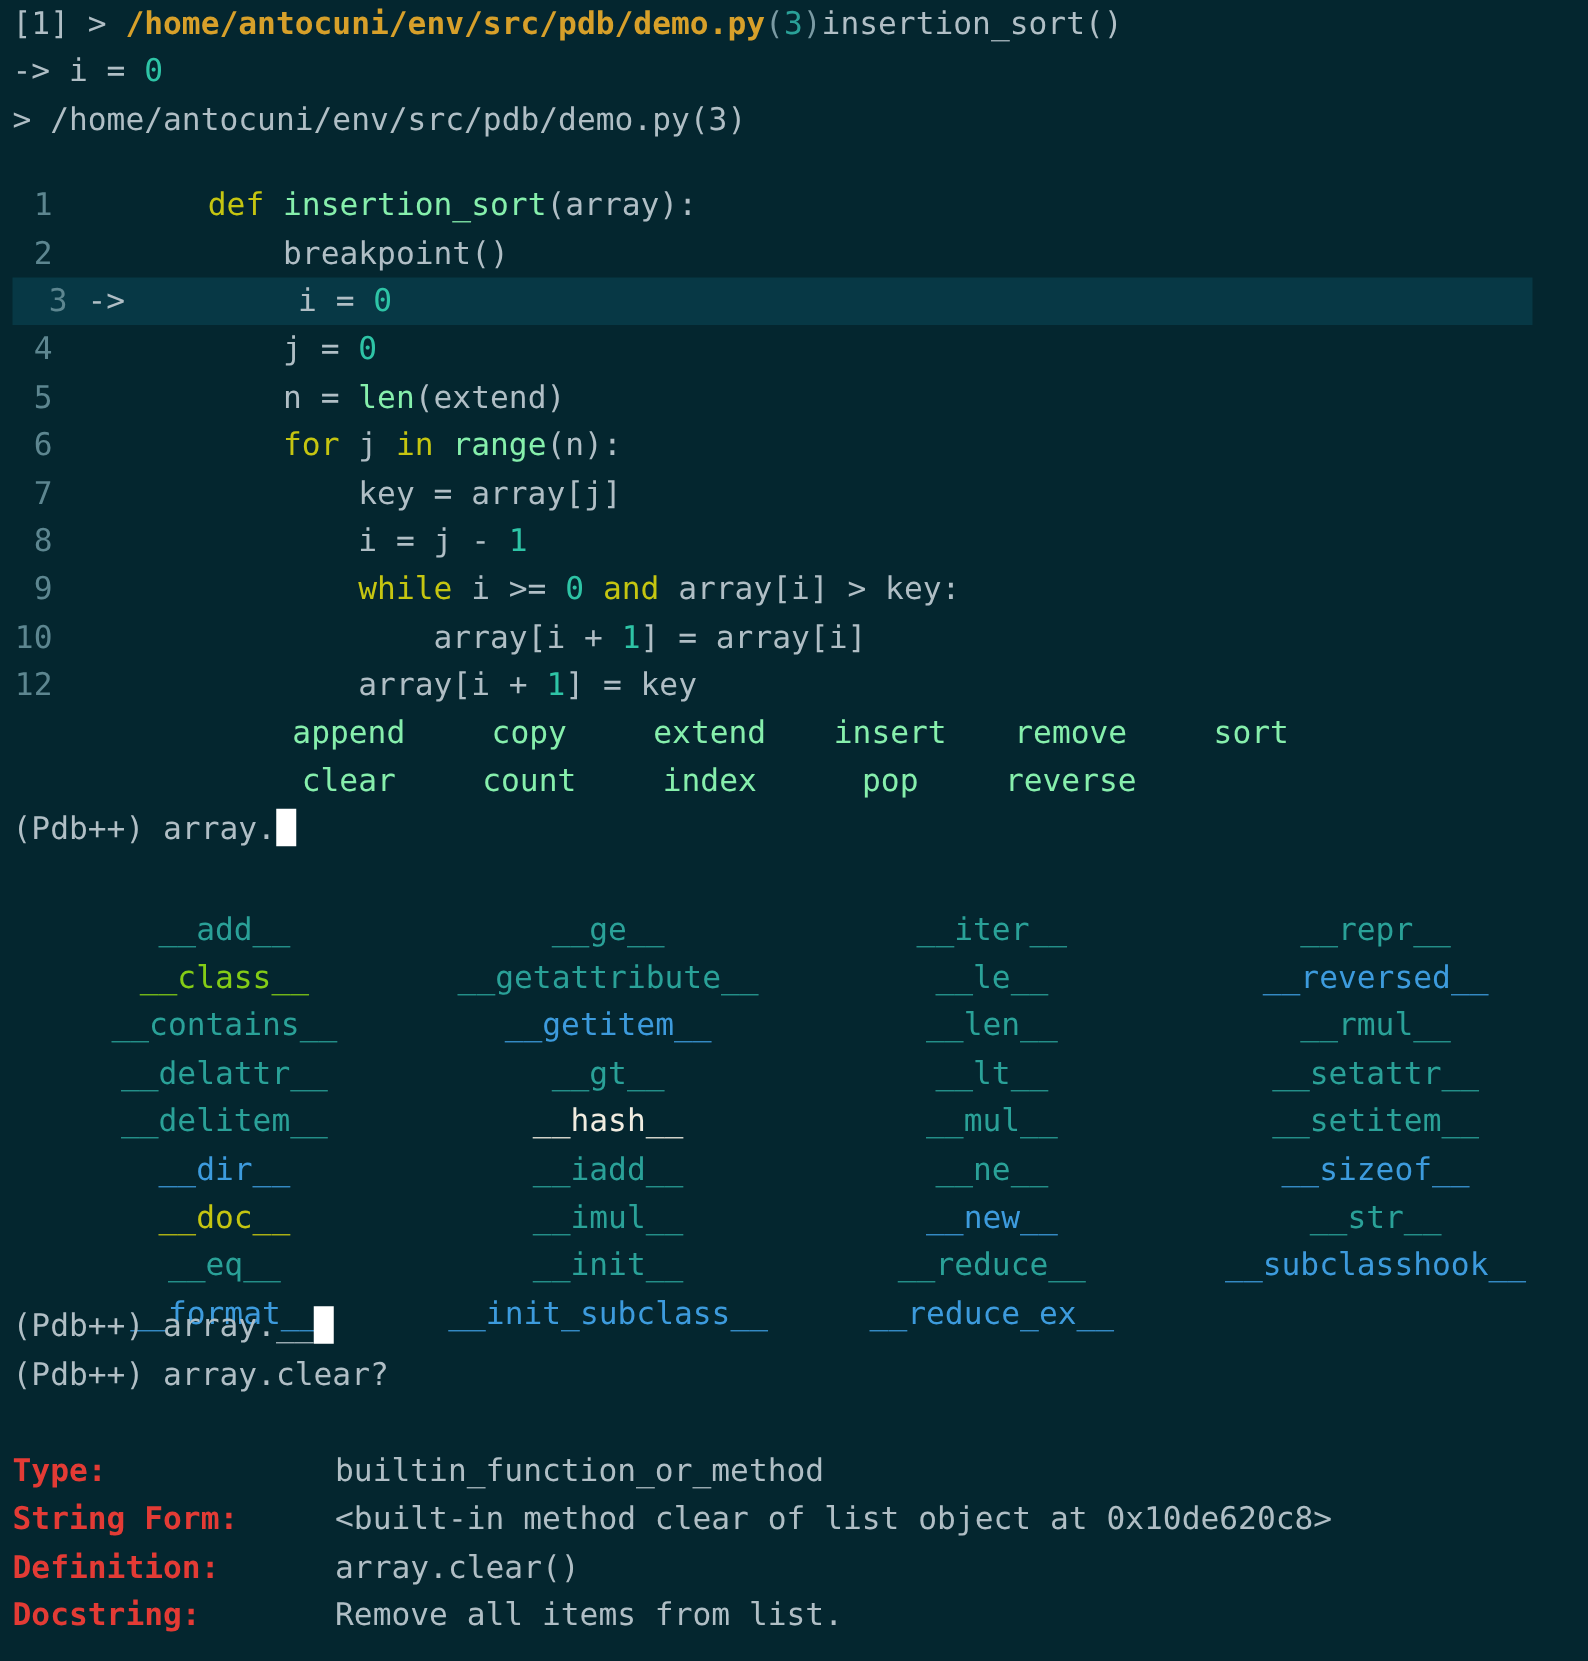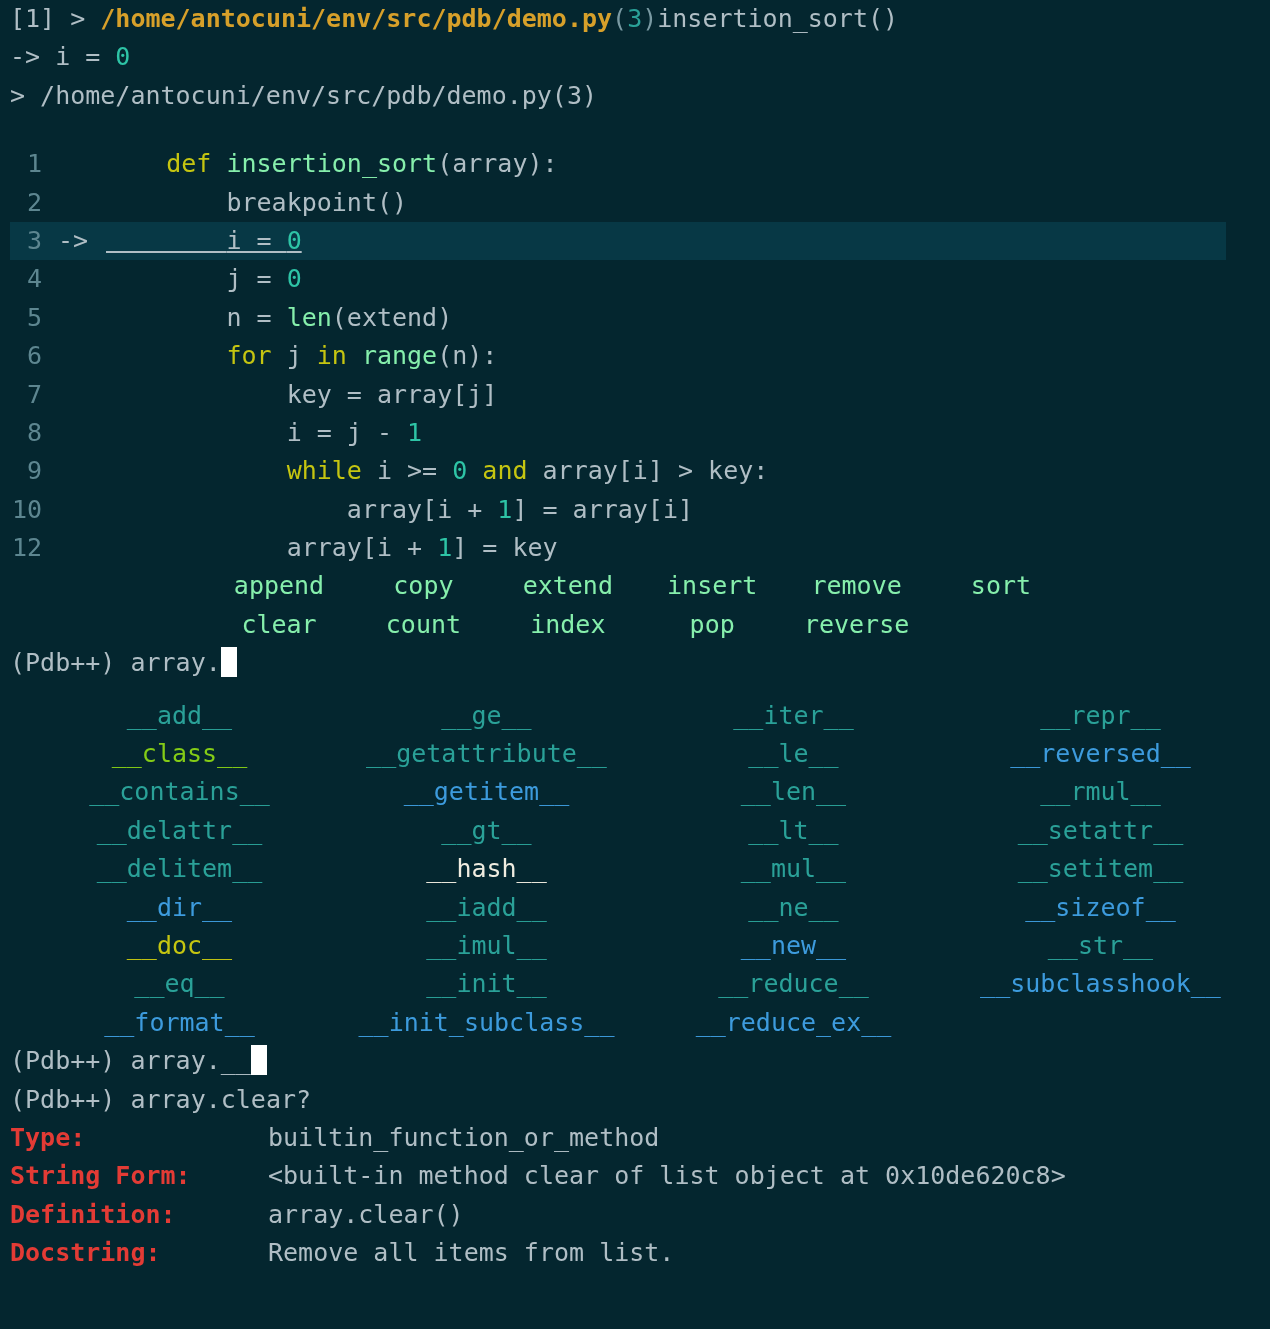--- a/index.html
+++ b/index.html
@@ -46,21 +46,21 @@
 
   .hl {
     background: #073845;
     position: absolute;
     left: 10px;
     top: 0;
     width: 1216px;
     height: 38.4px;
     z-index: 0;
   }
-  .hl-row { padding-left: 0; text-decoration: underline; }
+  .hl-row { padding-left: 12px; }
   .hl-row > .content {
     position: relative;
     z-index: 1;
     padding-left: 10px;
     display: block;
   }
 
   .lineno {
     display: inline-block;
     width: 32px;
@@ -81,27 +81,27 @@
     width: 16px;
     height: 30px;
     background: #ffffff;
     vertical-align: -6px;
   }
 
   
   .cols { display: block; white-space: pre; text-align: center; }
   .col { display: inline-block; }
   .w9  { width: 144.4px; }
-  .w25 { width: 307px; }
+  .w25 { width: 307px; margin-top: 28px; }
 
   .gap-sm { height: 14px; }
   .gap-md { height: 16px; }
 
   .helprow { white-space: pre; }
-  .helplabel { display: inline-block; width: 258px; }
+  .helplabel { display: inline-block; width: 258px; margin-top: 39px; }
 </style>
 </head>
 <body>
 
 <div class="term">
 
   <div class="row"><span class="c-gray">[1] &gt; </span><span class="c-orange">/home/antocuni/env/src/pdb/demo.py</span><span class="c-dim">(</span><span class="c-teal">3</span><span class="c-dim">)</span><span class="c-gray">insertion_sort()</span></div>
 
   <div class="row"><span class="c-gray">-&gt; i = </span><span class="c-green">0</span></div>
 

